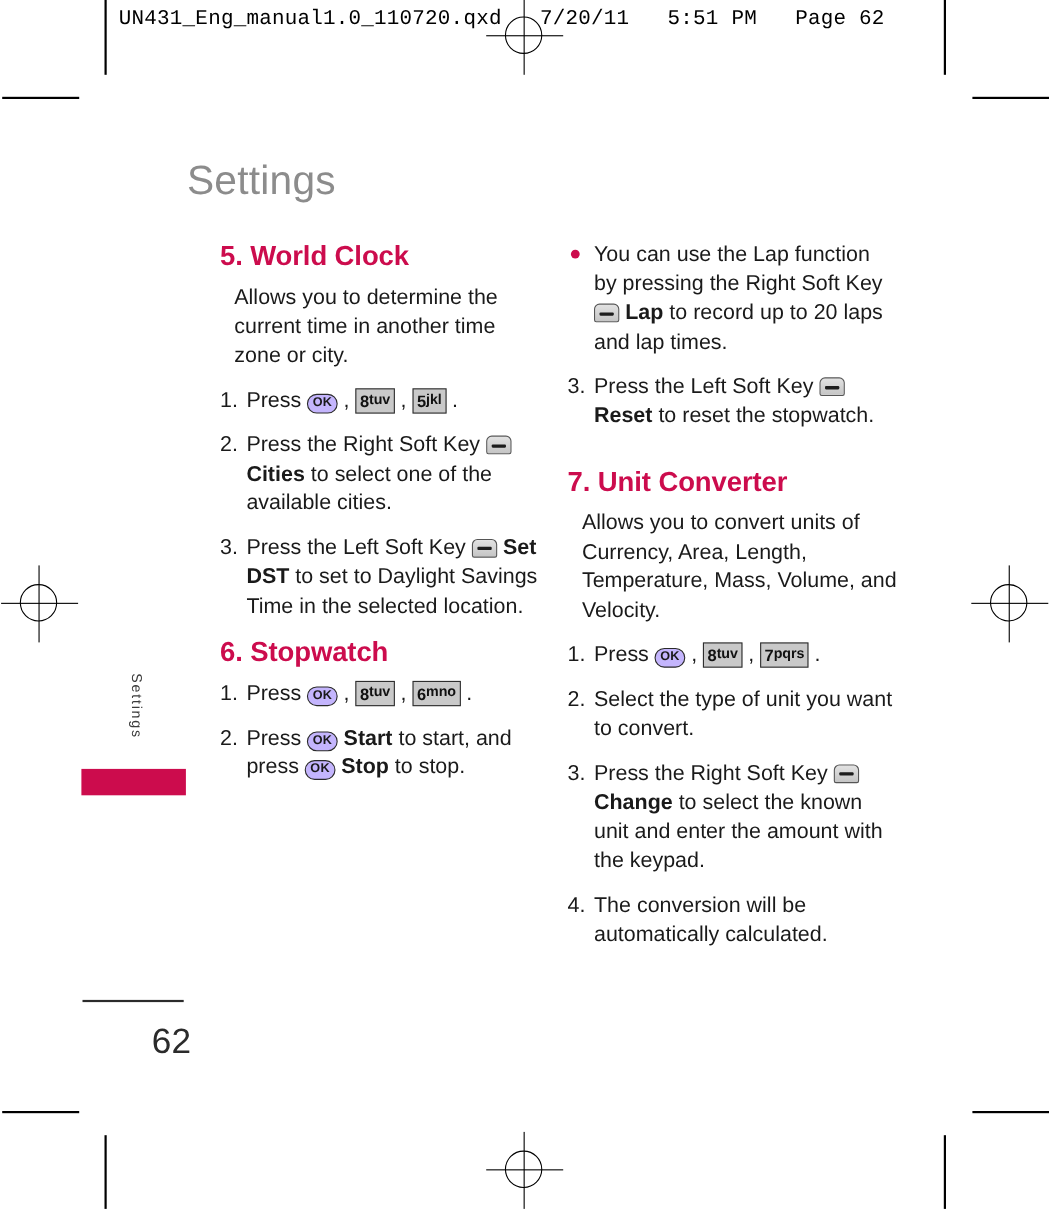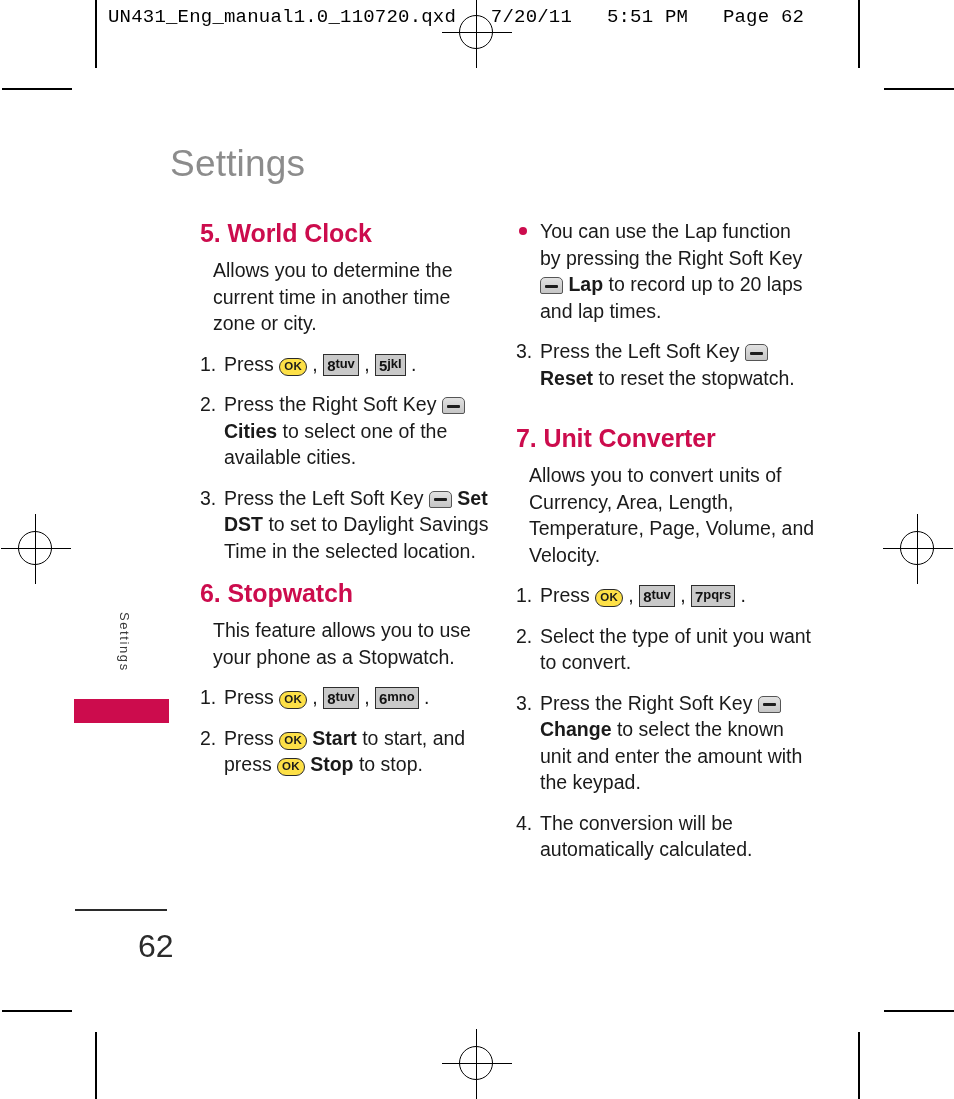--- a/index.html
+++ b/index.html
@@ -146,21 +146,21 @@
     display: inline-block;
     border: 1.6px solid #2a2a2a;
     border-radius: 9px;
     padding: 0px 4px 1px 4px;
     font-size: 11.5px;
     font-weight: 700;
     line-height: 15px;
     vertical-align: 1px;
     letter-spacing: 0.2px;
     color: #1a1a1a;
-    background: #fde047;
+    background: #c4b5fd;
     white-space: nowrap;
   }
   .key-num {
     display: inline-block;
     background: #c9c9c9;
     border: 1.5px solid #2e2e2e;
     padding: 0 3px 1px 3px;
     line-height: 17px;
     vertical-align: 0px;
     white-space: nowrap;
@@ -276,37 +276,36 @@
 
 <div class="col col-left" id="left-column">
     <h2 class="section-heading">5. World Clock</h2>
     <p class="body-text">Allows you to determine the current time in another time zone or city.</p>
     <ol class="steps">
       <li><span class="num">1.</span>Press <span class="key-ok">OK</span> ,  <span class="key-num"><span class="d">8</span><span class="l">tuv</span></span> ,  <span class="key-num"><span class="d">5</span><span class="l">jkl</span></span> .</li>
       <li><span class="num">2.</span>Press the Right Soft Key  <span class="key-soft"></span> <b>Cities</b> to select one of the available cities.</li>
       <li><span class="num">3.</span>Press the Left Soft Key  <span class="key-soft"></span> <b>Set DST</b> to set to Daylight Savings Time in the selected location.</li>
     </ol>
     <h2 class="section-heading">6. Stopwatch</h2>
-    <p class="body-text">This feature allows you to use your phone as a Stopwatch.</p>
     <ol class="steps">
       <li><span class="num">1.</span>Press <span class="key-ok">OK</span> ,  <span class="key-num"><span class="d">8</span><span class="l">tuv</span></span> ,  <span class="key-num"><span class="d">6</span><span class="l">mno</span></span> .</li>
       <li><span class="num">2.</span>Press <span class="key-ok">OK</span> <b>Start</b> to start, and press <span class="key-ok">OK</span> <b>Stop</b> to stop.</li>
     </ol>
   </div>
 
 <div class="col col-right" id="right-column">
     <ul class="bullets">
       <li><span class="dot"></span>You can use the Lap function by pressing the Right Soft Key  <span class="key-soft"></span> <b>Lap</b> to record up to 20 laps and lap times.</li>
     </ul>
     <ol class="steps">
       <li><span class="num">3.</span>Press the Left Soft Key <span class="key-soft"></span> <b>Reset</b> to reset the stopwatch.</li>
     </ol>
     <div style="height: 18px;"></div>
     <h2 class="section-heading">7. Unit Converter</h2>
-    <p class="body-text">Allows you to convert units of Currency, Area, Length, Temperature, Page, Volume, and Velocity.</p>
+    <p class="body-text">Allows you to convert units of Currency, Area, Length, Temperature, Mass, Volume, and Velocity.</p>
     <ol class="steps">
       <li><span class="num">1.</span>Press <span class="key-ok">OK</span> ,  <span class="key-num"><span class="d">8</span><span class="l">tuv</span></span> ,  <span class="key-num"><span class="d">7</span><span class="l">pqrs</span></span> .</li>
       <li><span class="num">2.</span>Select the type of unit you want to convert.</li>
       <li><span class="num">3.</span>Press the Right Soft Key  <span class="key-soft"></span> <b>Change</b> to select the known unit and enter the amount with the keypad.</li>
       <li><span class="num">4.</span>The conversion will be automatically calculated.</li>
     </ol>
   </div>
 
 <div class="side-label">Settings</div>
 <div class="side-tab"></div>

